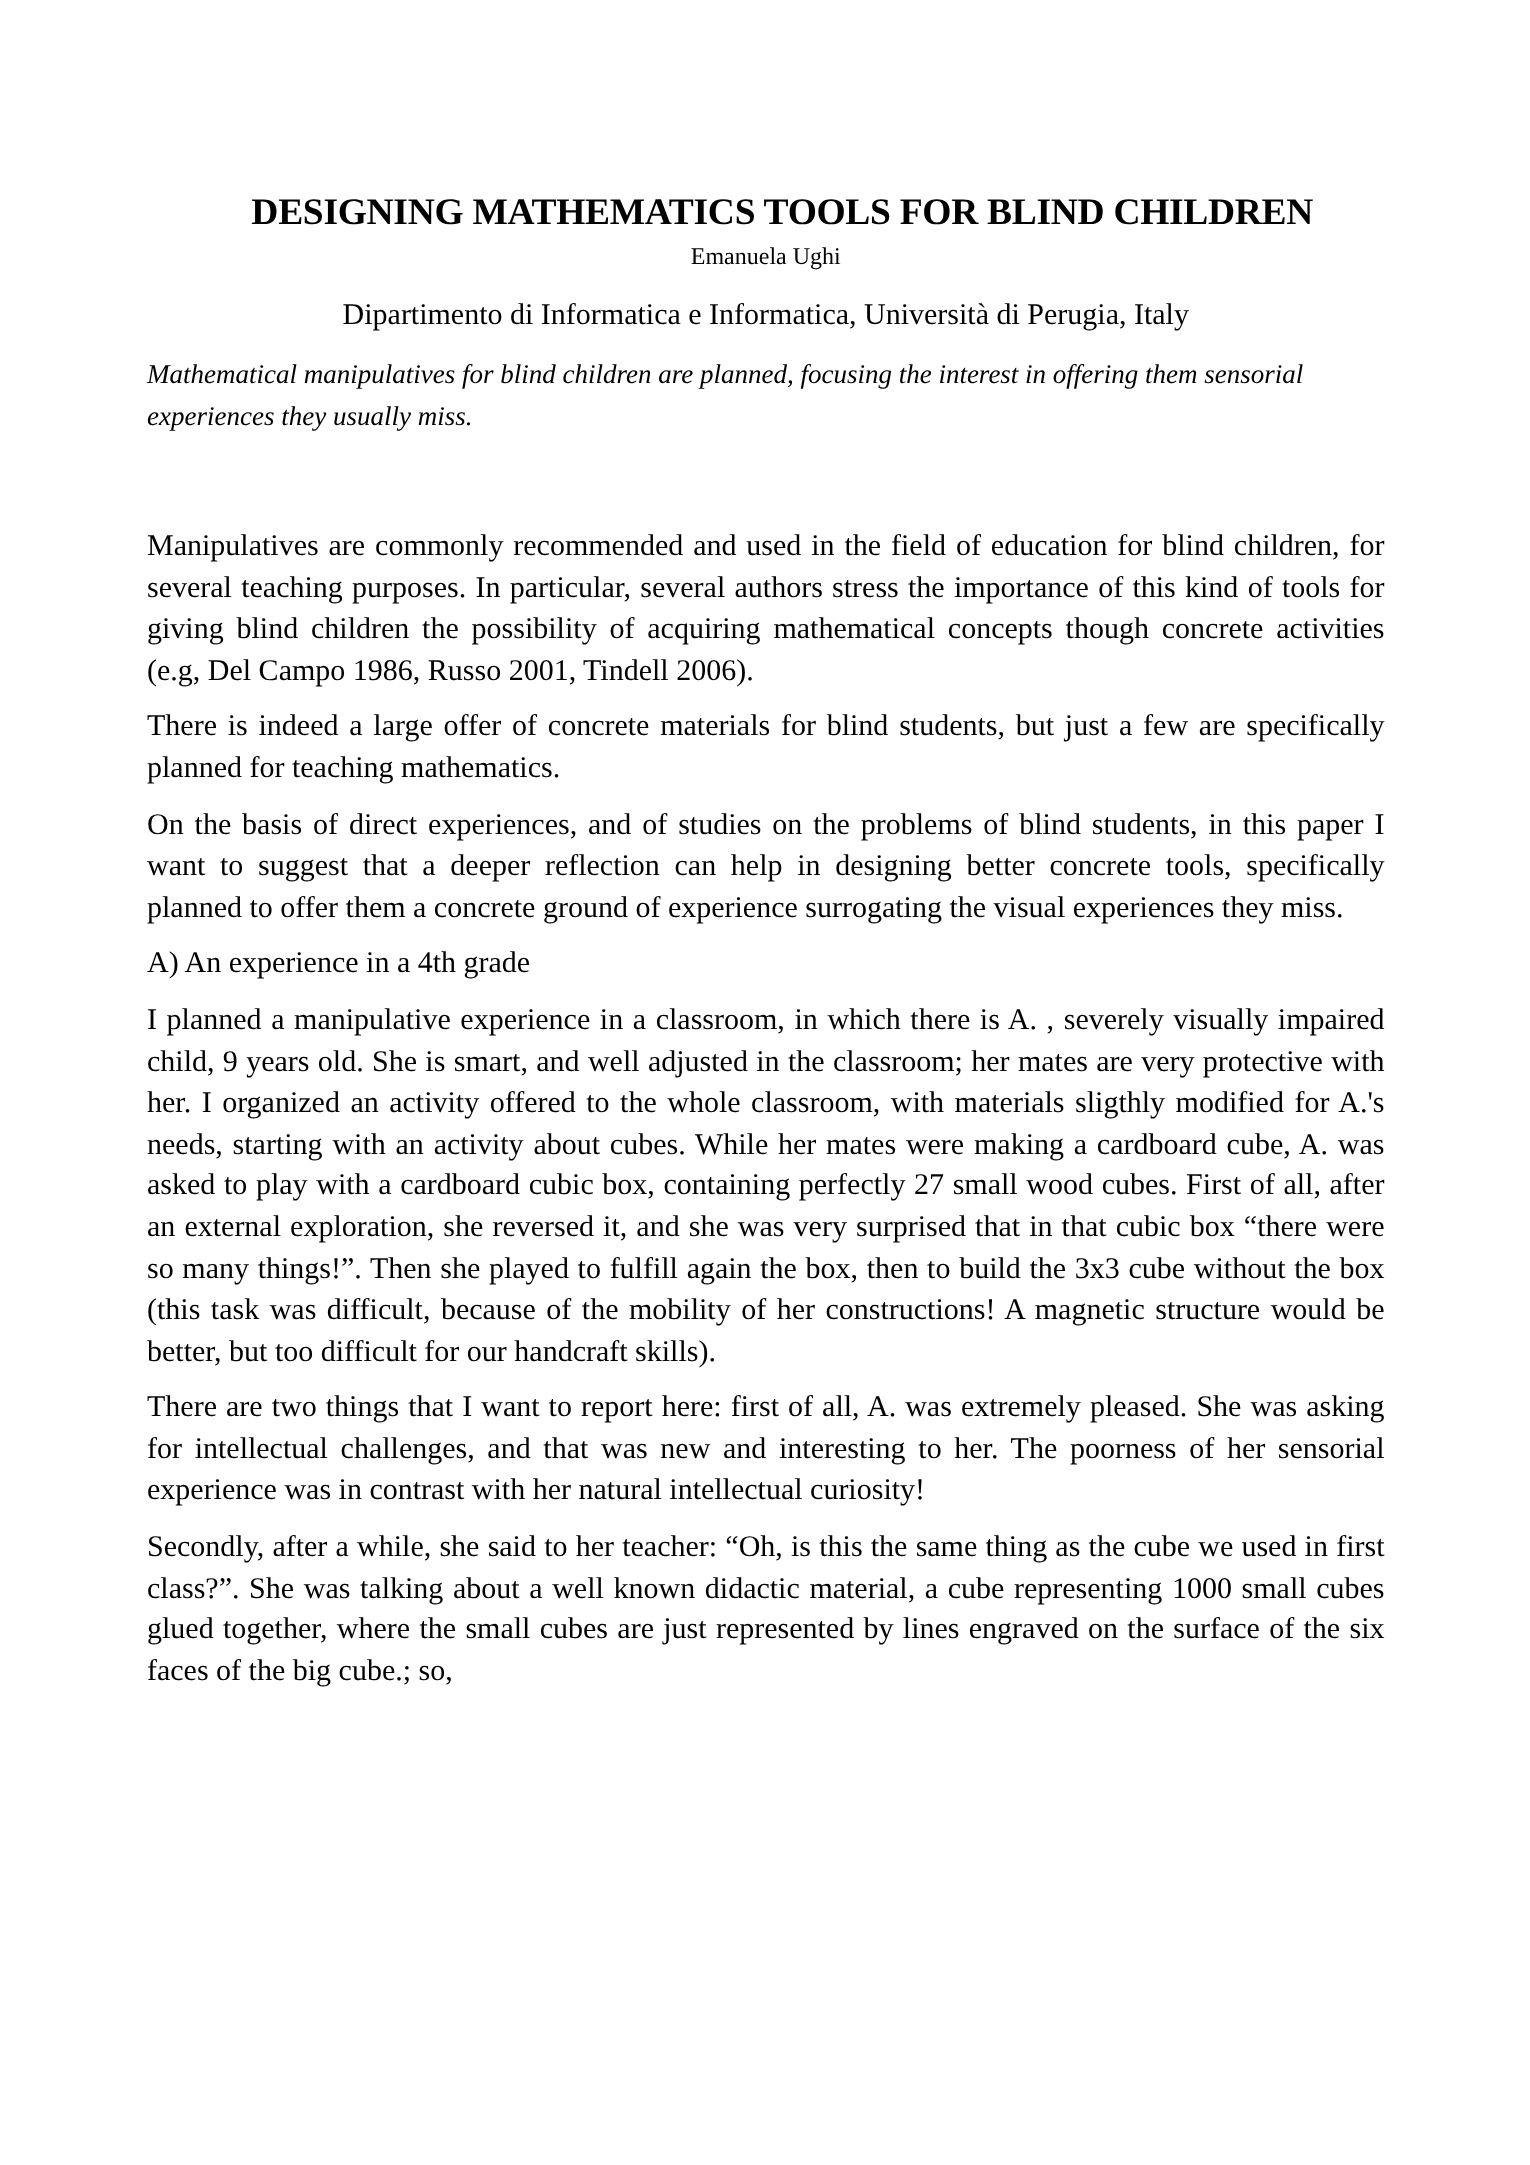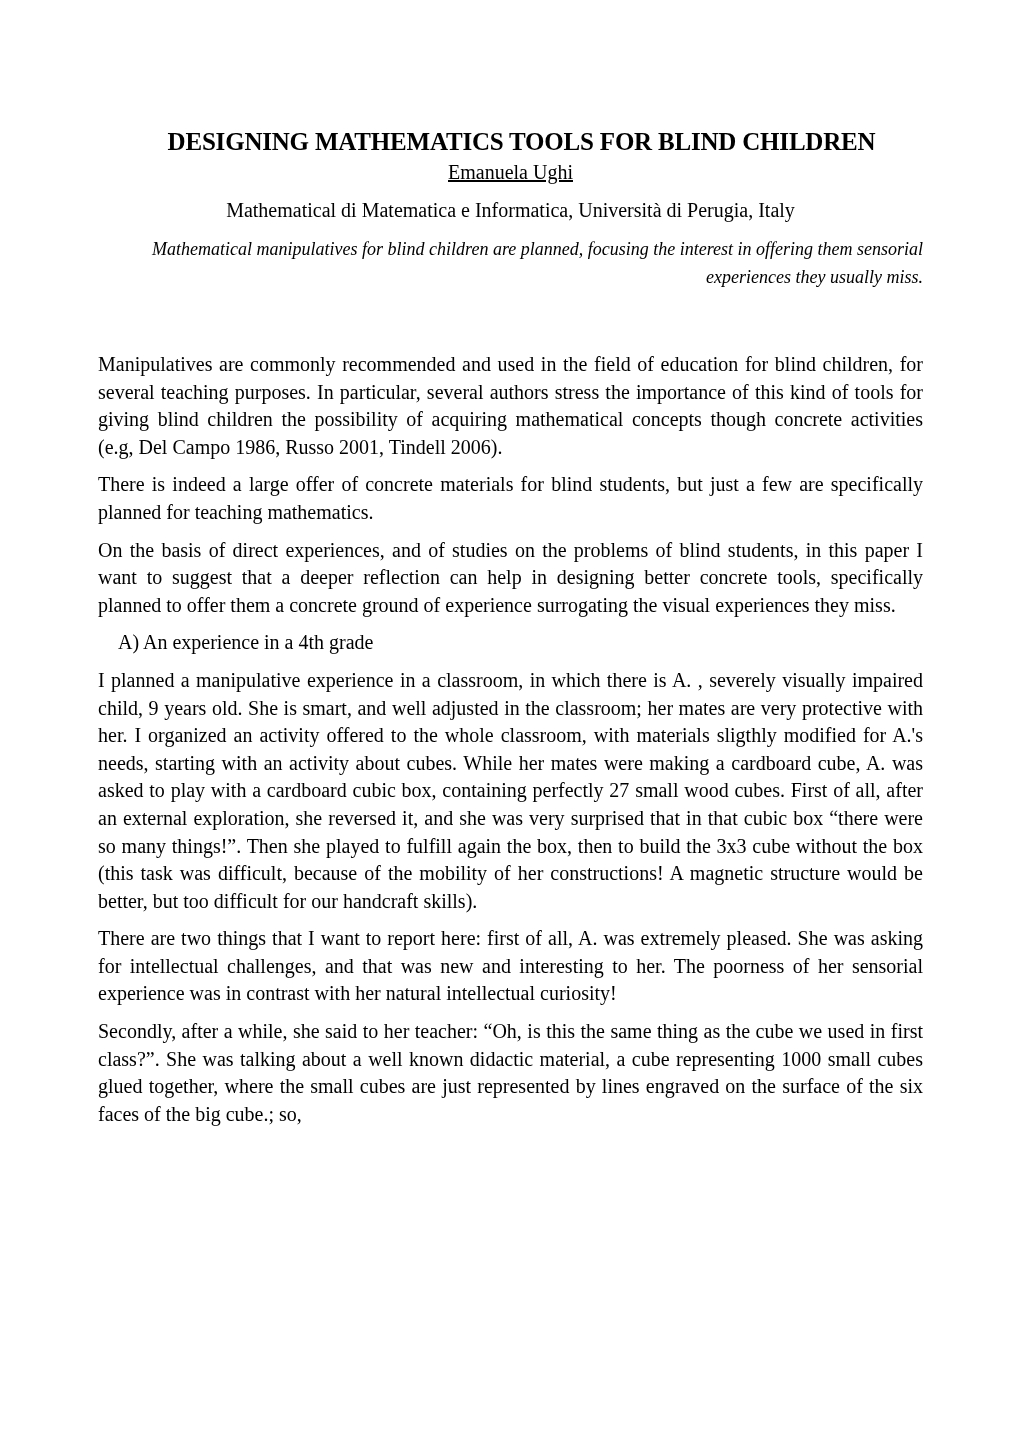--- a/index.html
+++ b/index.html
@@ -8,45 +8,45 @@
     position: absolute; left: 98px; top: 0; width: 825px;
     font-family: "Liberation Serif", "DejaVu Serif", serif;
   }
   .title {
     position: absolute; top: 114px; left: 0; width: 825px; text-align: center;
     font-weight: bold; font-size: 25px; line-height: 34px; letter-spacing: -0.2px;
     margin: 11px;
   }
   .author {
     position: absolute; top: 158px; left: 0; width: 825px; text-align: center;
-    font-size: 20px; line-height: 28px; text-decoration: underline;
+    font-size: 16px; line-height: 28px; 
   }
   .affil {
     position: absolute; top: 196px; left: 0; width: 825px; text-align: center;
     font-size: 20px; line-height: 28px;
   }
   .abstract {
     position: absolute; top: 235px; left: 0; width: 825px;
-    font-size: 18px; line-height: 28px; font-style: italic; margin: 0; text-align: right;
+    font-size: 18px; line-height: 28px; font-style: italic; margin: 0;
   }
   .body {
     position: absolute; top: 351px; left: 0; width: 825px;
   }
   .body p {
     margin: 0 0 10px 0; font-size: 20px; line-height: 27.6px; text-align: justify;
   }
-  .body p.heading { text-align: left; margin-left: 20px; }
+  .body p.heading { text-align: left; }
 </style>
 </head>
 <body>
 
 <div class="page">
   <h1 class="title">DESIGNING MATHEMATICS TOOLS FOR BLIND CHILDREN</h1>
   <div class="author">Emanuela Ughi</div>
-  <div class="affil">Mathematical di Matematica e Informatica, Università di Perugia, Italy</div>
+  <div class="affil">Dipartimento di Informatica e Informatica, Università di Perugia, Italy</div>
   <p class="abstract">Mathematical manipulatives for blind children are planned, focusing the interest in offering them sensorial experiences they usually  miss.</p>
 
   <div class="body">
     <p>Manipulatives are commonly recommended and used in the field of education for blind children, for several teaching purposes. In particular, several authors stress the importance of this kind of tools for giving blind children the possibility  of acquiring mathematical concepts though concrete activities (e.g, Del Campo 1986, Russo 2001, Tindell 2006).</p>
     <p>There is indeed a large offer of concrete materials for blind students, but just a few are specifically planned for teaching mathematics.</p>
     <p>On the basis of direct experiences, and of studies on the problems of blind students, in this paper I want to  suggest that a deeper reflection  can help in designing better concrete tools, specifically planned to offer them a concrete ground of experience surrogating the visual experiences they miss.</p>
     <p class="heading">A) An experience in a 4th grade</p>
     <p>I  planned a manipulative experience in a classroom, in which there is A. , severely visually impaired child, 9 years old. She is smart, and well adjusted  in the classroom; her mates are very protective with her. I organized an activity offered to the whole classroom, with materials sligthly  modified for A.'s needs, starting with an activity about cubes. While her mates were making a cardboard cube, A. was asked to play with a cardboard cubic box, containing perfectly 27 small wood cubes. First of all, after an external exploration, she reversed it, and  she was very surprised that in that cubic box “there were so many things!”. Then she played to fulfill again the box, then to build the 3x3 cube without the box (this task was difficult, because of the mobility of her constructions! A magnetic structure would be better, but too difficult for our handcraft skills).</p>
     <p>There are two things that I want to report here: first of all, A. was extremely pleased. She was asking for intellectual challenges, and that was new and interesting to her. The poorness of her sensorial experience was in contrast with her natural intellectual curiosity!</p>
     <p>Secondly, after a while, she said to her teacher: “Oh, is this the same thing as the cube we used in first class?”. She was talking about a well known didactic material, a cube representing 1000  small cubes glued together, where the small cubes are just represented by lines engraved on the surface of the six faces of the big cube.; so,</p>

